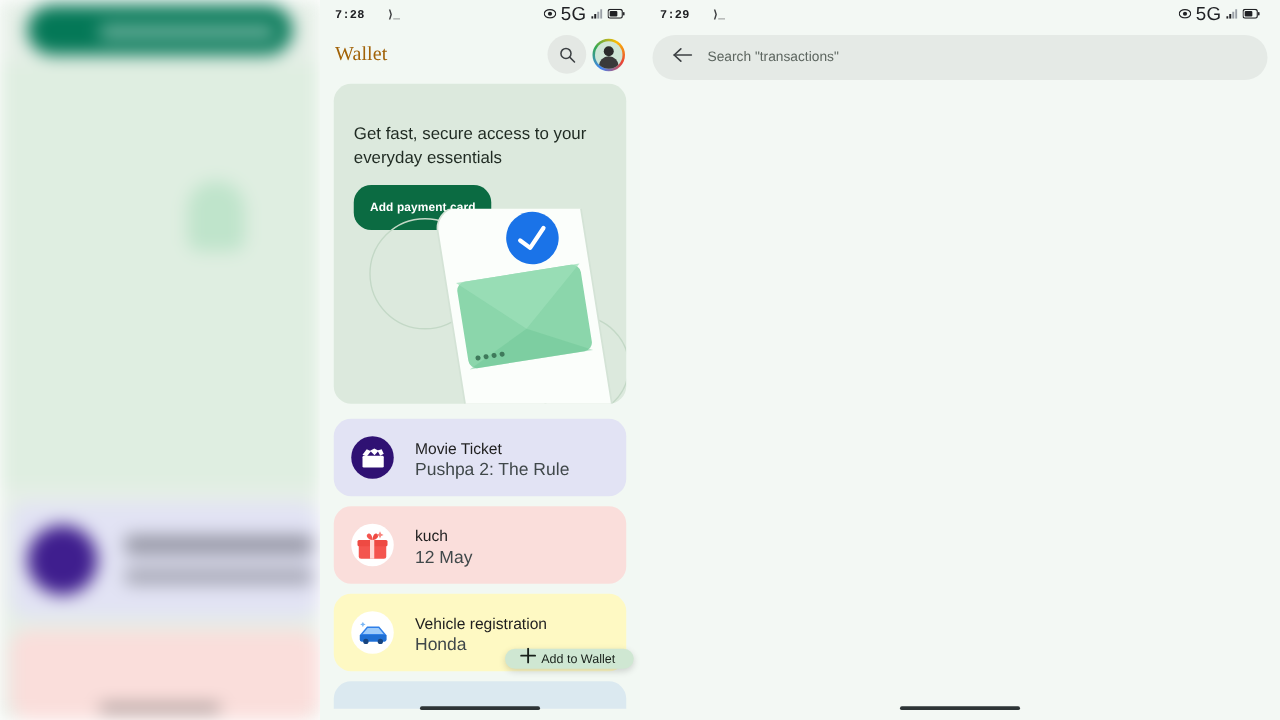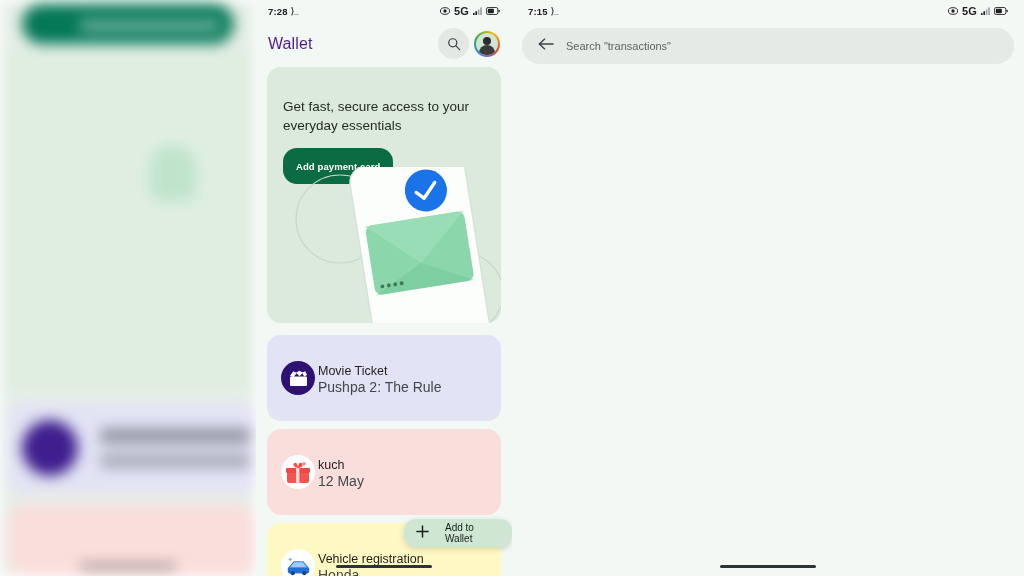--- a/index.html
+++ b/index.html
@@ -37,37 +37,38 @@
     height: 22px;
     display: flex;
     align-items: center;
     justify-content: space-between;
     padding: 0 12px 0 12px;
     font-size: 9.5px;
     color: #202124;
     font-weight: 600;
     letter-spacing: .2px;
   }
-  .sb-left { display: flex; align-items: center; gap: 3px; }
+  .sb-left { display: flex; align-items: flex-end; gap: 18px; font-family: Liberation Mono, monospace; }
   .sb-right { display: flex; align-items: center; gap: 4px; }
   .sb-icon { display: inline-flex; align-items: center; }
-  .sb-text { font-size: 11px; font-weight: 700; }
+  .sb-text { font-size: 15px; font-weight: 400; }
   .sb-dev { font-size: 9px; opacity: .85; letter-spacing: -.5px; }
 
   
   .wallet-header {
     display: flex;
     align-items: center;
     justify-content: space-between;
     padding: 6px 12px 8px 12px;
   }
   .wallet-title {
     font-size: 16px;
-    color: #4c1d95;
+    color: #a16207;
     letter-spacing: .1px;
+    font-family: Liberation Serif, serif;
   }
   .header-actions { display: flex; align-items: center; gap: 2px; }
   .search-circle {
     width: 31px; height: 31px;
     border-radius: 50%;
     background: #e4e8e4;
     display: flex; align-items: center; justify-content: center;
   }
   .avatar {
     width: 26px; height: 26px;
@@ -134,44 +135,44 @@
     left: 0; right: 0; bottom: 0; top: 100px;
   }
 
   
   .pass-list { margin: 12px 11px 0 11px; display: flex; flex-direction: column; gap: 8px; }
   .pass {
     border-radius: 14px;
     height: 62px;
     display: flex;
     align-items: center;
-    padding: 12px 14px;
-    gap: 3px;
+    padding: 0 14px;
+    gap: 17px;
   }
   .pass-icon {
     width: 34px; height: 34px;
     border-radius: 50%;
     display: flex; align-items: center; justify-content: center;
     flex: 0 0 34px;
     overflow: hidden;
     position: relative;
   }
   .pass-text { display: flex; flex-direction: column; gap: 2px; }
   .pass-title { font-size: 12.5px; color: #1f1f1f; line-height: 15px; }
   .pass-sub { font-size: 14px; color: #40484a; line-height: 12px; }
 
   
   .fab {
     position: absolute;
     left: 148px;
     top: 519px;
-    height: 28px;
-    display: flex;
-    align-items: center;
-    gap: 16px;
+    height: 16px;
+    display: flex;
+    align-items: center;
+    gap: 4px;
     padding: 0 15px 0 12px;
     border-radius: 12px;
     background: #cfe7d2;
     box-shadow: 0 2px 6px rgba(0,0,0,.16);
     z-index: 5;
   }
   .fab-label { font-size: 10px; color: #18201a; font-weight: 500; }
 
   
   .search-wrap { padding: 6px 10px 0 10px; }
@@ -425,21 +426,21 @@
       <span class="fab-label">Add to Wallet</span>
     </div>
 
     <div class="gesture"></div>
   </div>
 
   <div class="panel panel-right">
 
     <div class="statusbar" style="padding:0 16px;">
       <div class="sb-left">
-        <span>7:15</span>
+        <span>7:29</span>
         <span class="sb-dev">⟩_</span>
       </div>
       <div class="sb-right">
         <span class="sb-icon">
           <svg width="10" height="8" viewBox="0 0 12 9">
               <ellipse cx="6" cy="4.5" rx="5.5" ry="4" fill="none" stroke="#202124" stroke-width="1.1"></ellipse>
               <circle cx="6" cy="4.5" r="2" fill="#202124"></circle>
             </svg>
         </span>
         <span class="sb-text">5G</span>

